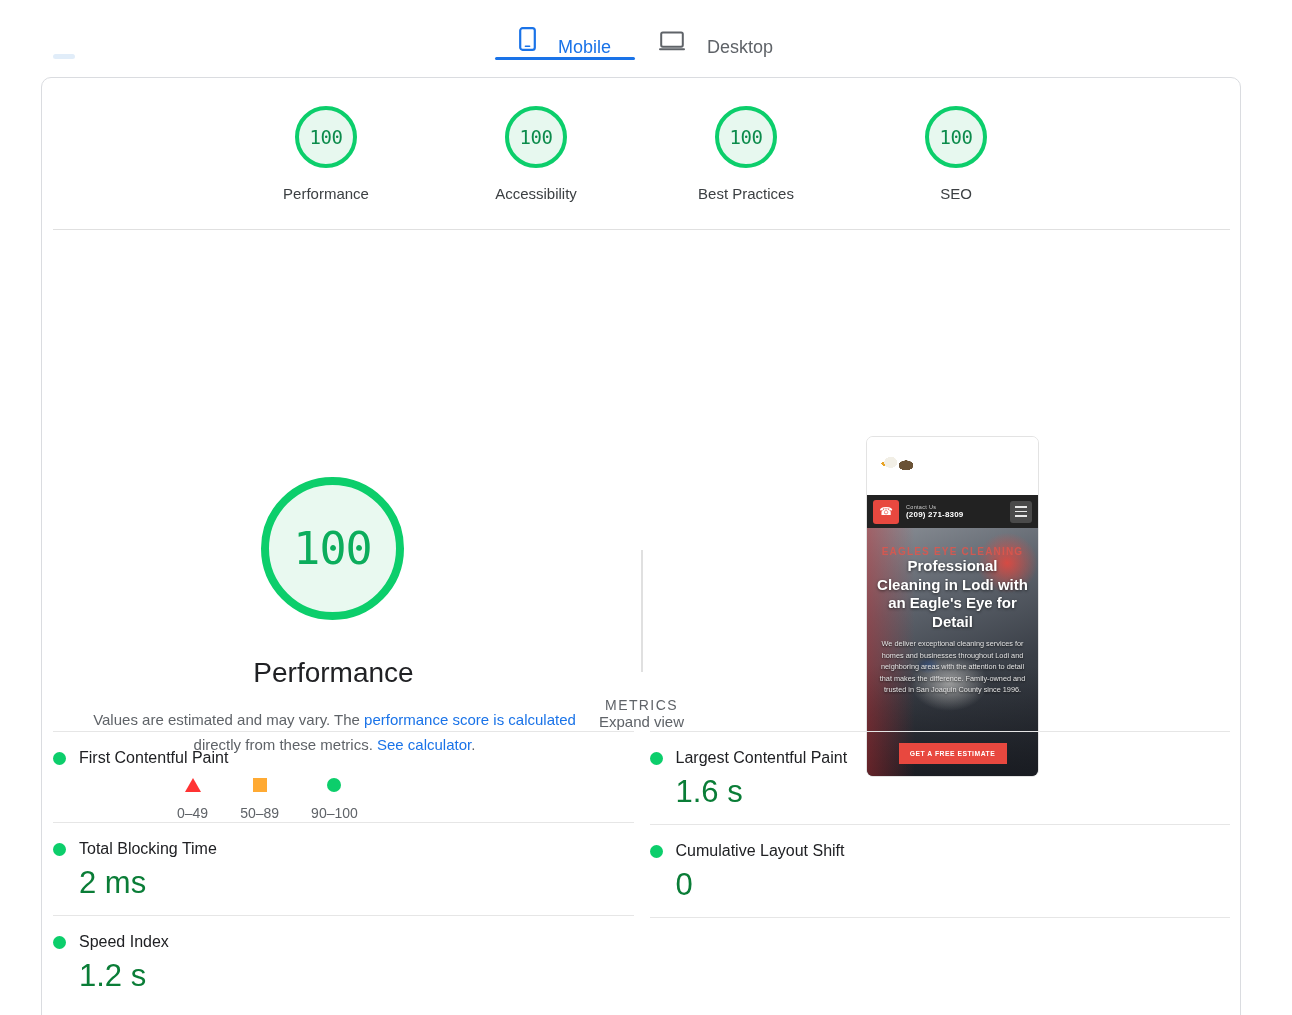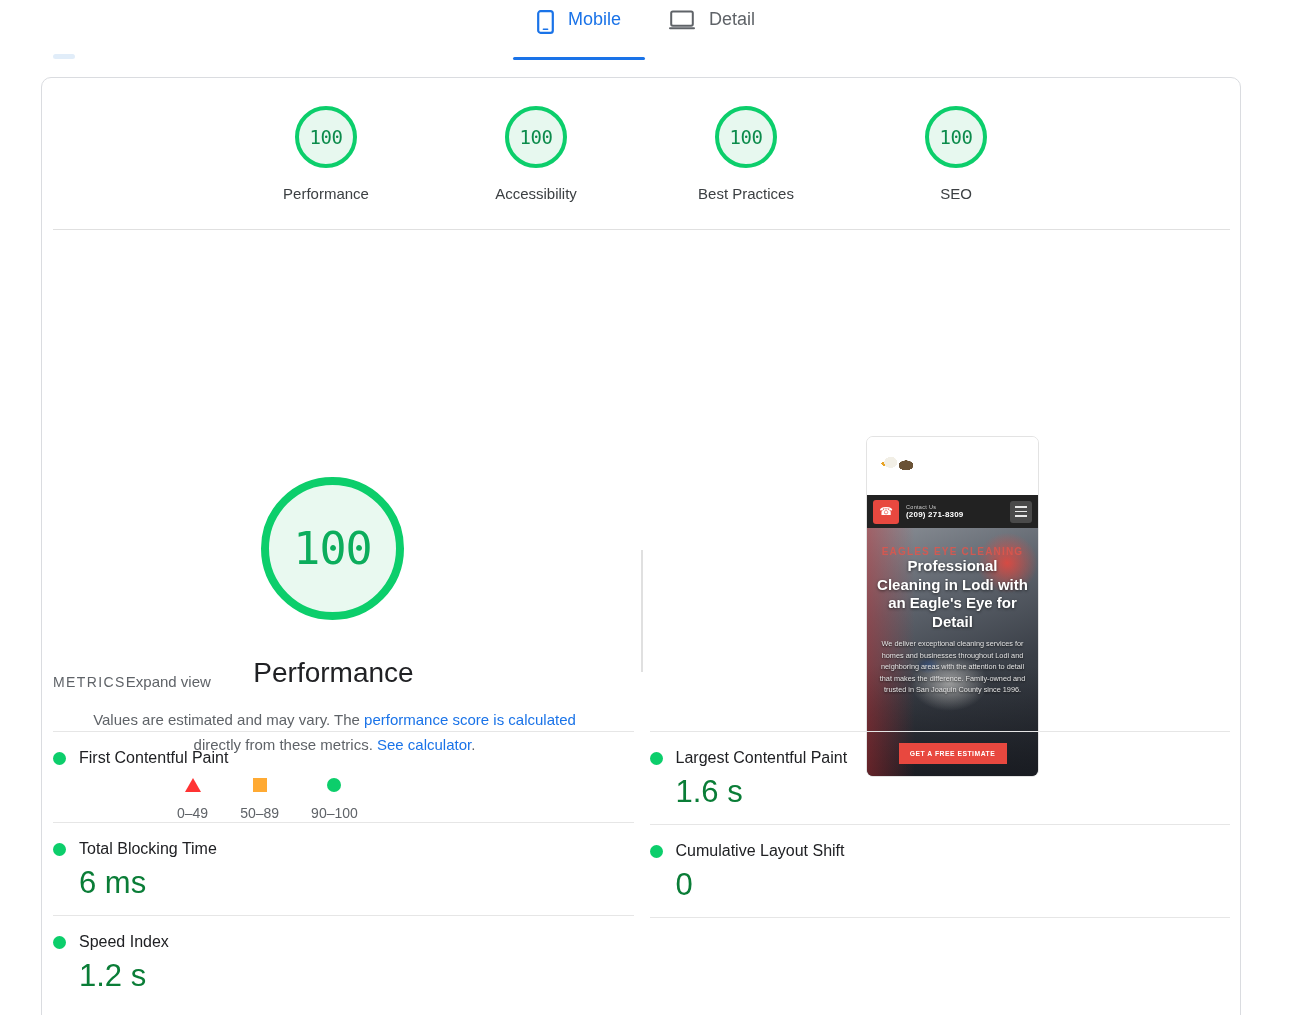--- a/index.html
+++ b/index.html
@@ -11,21 +11,21 @@
   }
   .page { position: relative; width: 1292px; height: 1015px; }
 
   
   .tabs {
     position: absolute; top: 0; left: 0; width: 1292px; height: 56px;
     display: flex; justify-content: center; align-items: flex-start;
     gap: 36px; padding-top: 10px;
   }
   .tab {
-    display: flex; align-items: flex-start; gap: 14px;
+    display: flex; align-items: flex-end; gap: 22px;
     height: 46px; padding: 0 6px; cursor: pointer;
     position: relative; color: #5f6368; font-size: 18px;
   }
   .tab.active { color: #1a73e8; }
   .tab .underline {
     position: absolute; left: -18px; right: -18px; bottom: -4px;
     height: 3px; background: #1a73e8; border-radius: 2px;
   }
   .tab-label { line-height: 1; font-size: 18px; }
 
@@ -167,22 +167,22 @@
   }
   .cta {
     position: absolute; left: 50%; transform: translateX(-50%);
     bottom: 14px; width: 108px; height: 21px; background: #e8483f;
     color: #fff; font-size: 6.8px; font-weight: bold; letter-spacing: .5px;
     display: flex; align-items: center; justify-content: center;
   }
 
   
   .metrics-head {
-    position: absolute; left: 11px; top: 595px; width: 1177px;
-    display: flex; justify-content: flex-start; align-items: center;
+    position: absolute; left: 11px; top: 619px; width: 1177px;
+    display: flex; justify-content: center; align-items: center; flex-direction: column;
   }
   .metrics-label { font-size: 14px; color: #5f6368; letter-spacing: 1.4px; }
   .expand { font-size: 15px; color: #5f6368; cursor: pointer; }
 
   .metrics-grid {
     position: absolute; left: 11px; top: 653px; width: 1177px;
     display: flex; gap: 16px;
   }
   .mcol { flex: 1; }
   .metric {
@@ -213,21 +213,21 @@
       <span class="tab-label">Mobile</span>
       <span class="underline"></span>
     </div>
     <div class="tab">
       <span>
         <svg width="26" height="20" viewBox="0 0 26 20">
             <rect x="2.2" y="1.5" width="21.6" height="14.2" rx="1.6" fill="none" stroke="#5f6368" stroke-width="2"></rect>
             <rect x="0" y="17.2" width="26" height="2" rx="1" fill="#5f6368"></rect>
           </svg>
       </span>
-      <span class="tab-label">Detail</span>
+      <span class="tab-label">Desktop</span>
     </div>
   </div>
 
   <div class="top-sliver"></div>
 
   <div class="card">
 
     <div class="score-strip">
       <div class="score-item">
         <div class="ring">100</div>
@@ -313,21 +313,21 @@
           <div class="metric-head">
             <span class="dot"></span>
             <span class="metric-name">First Contentful Paint</span>
           </div>
         </div>
         <div class="metric">
           <div class="metric-head">
             <span class="dot"></span>
             <span class="metric-name">Total Blocking Time</span>
           </div>
-          <div class="metric-val">6 ms</div>
+          <div class="metric-val">2 ms</div>
         </div>
         <div class="metric">
           <div class="metric-head">
             <span class="dot"></span>
             <span class="metric-name">Speed Index</span>
           </div>
           <div class="metric-val">1.2 s</div>
         </div>
       </div>
 

